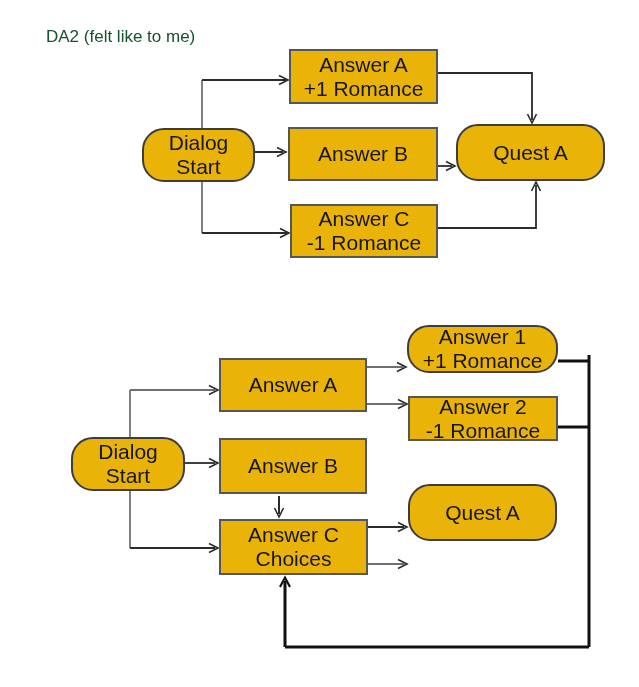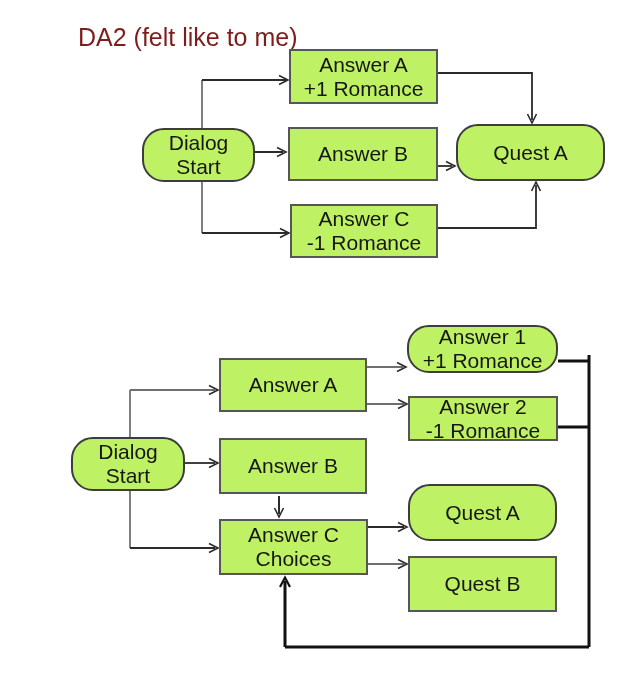--- a/index.html
+++ b/index.html
@@ -1,24 +1,24 @@
 <!DOCTYPE html>
 <html><head>
 <meta charset="utf-8">
 <style>
   html,body{margin:0;padding:0;background:#fff;}
   #canvas{
     position:relative;width:639px;height:687px;background:#ffffff;
     font-family:"Liberation Sans","DejaVu Sans",sans-serif;color:#1a1a1a;overflow:hidden;
   }
   .diagram-title{
-    position:absolute;font-size:25px;line-height:24px;color:#7f1d1d;white-space:nowrap;margin-left:32px;
+    position:absolute;font-size:17px;line-height:24px;color:#14532d;white-space:nowrap;
   }
   .box{
-    position:absolute;box-sizing:border-box;background:#bef264;border:2px solid #565656;
+    position:absolute;box-sizing:border-box;background:#eab308;border:2px solid #565656;
     display:flex;align-items:center;justify-content:center;text-align:center;
     font-size:21px;line-height:24px;white-space:pre-line;z-index:2;color:#161616;
   }
   .box.dark{border-color:#3d3d3d;border-radius:22px;}
   svg.wires{position:absolute;left:0;top:0;z-index:1;}
 </style>
 </head>
 <body>
 
 <div id="canvas">
@@ -97,15 +97,14 @@
 Start</div>
   <div class="box" style="left:219px;top:358px;width:148px;height:54px">Answer A</div>
   <div class="box" style="left:219px;top:438px;width:148px;height:56px">Answer B</div>
   <div class="box" style="left:219px;top:519px;width:149px;height:56px">Answer C
 Choices</div>
   <div class="box dark" style="left:407px;top:325px;width:151px;height:48px">Answer 1
 +1 Romance</div>
   <div class="box" style="left:408px;top:396px;width:150px;height:45px">Answer 2
 -1 Romance</div>
   <div class="box dark" style="left:408px;top:484px;width:149px;height:57px">Quest A</div>
-  <div class="box" style="left:408px;top:556px;width:149px;height:56px">Quest B</div>
 
 </div>
 
 </body></html>

